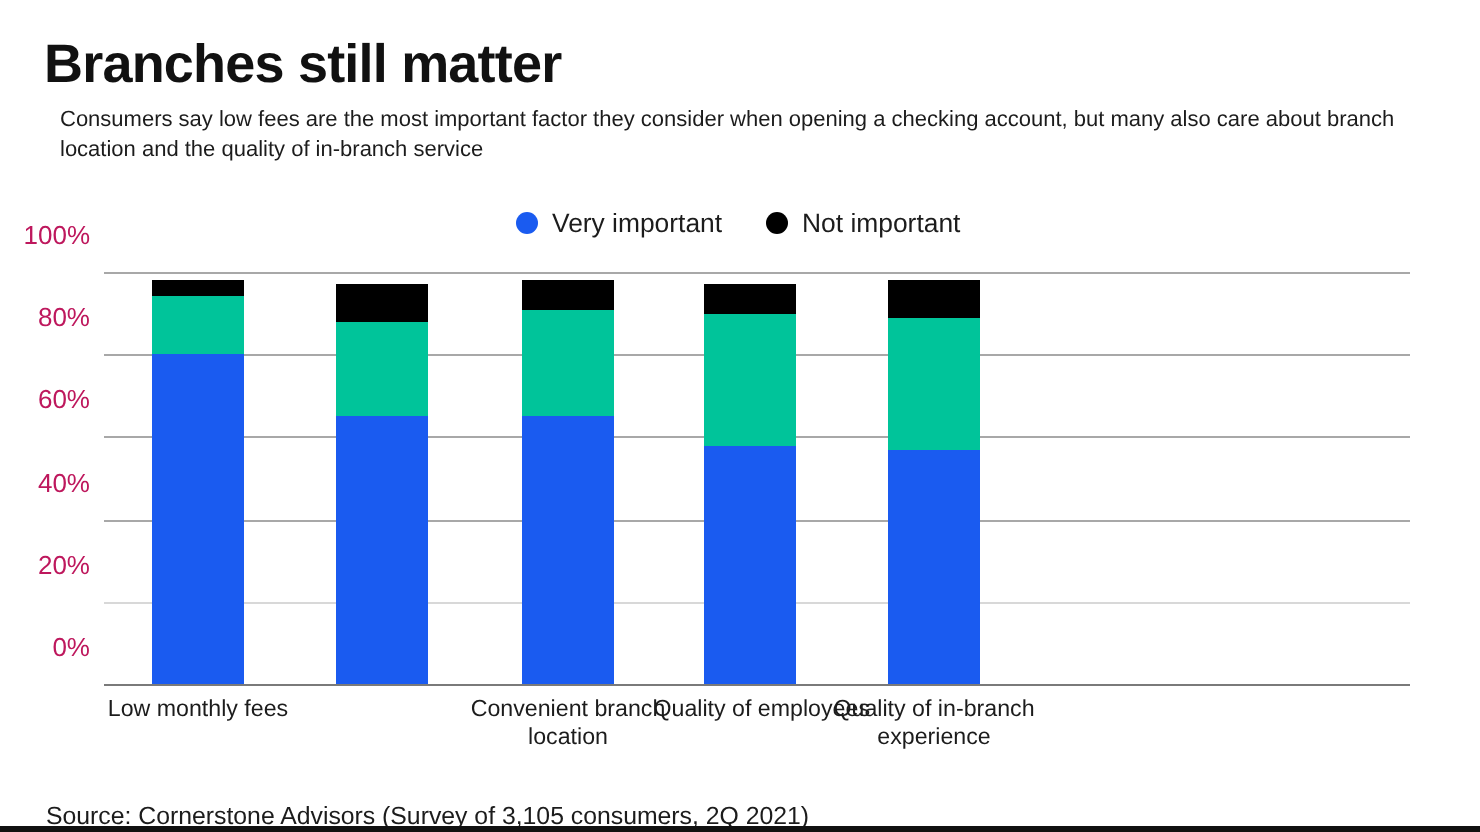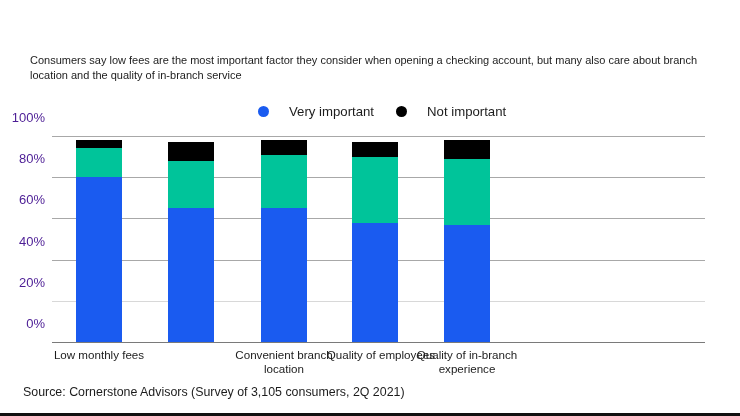--- a/index.html
+++ b/index.html
@@ -50,21 +50,21 @@
     top: 104px;
     display: flex;
     flex-direction: row;
     align-items: center;
     gap: 22px;
   }
   .legend-item {
     display: flex;
     flex-direction: row;
     align-items: center;
-    gap: 20px;
+    gap: 7px;
     justify-content: space-between;
   }
   .legend-swatch {
     width: 11px;
     height: 11px;
     border-radius: 50%;
     display: block;
     flex: none;
   }
   .legend-label {
@@ -97,21 +97,21 @@
     position: absolute;
     left: 0;
     top: 124px;
     width: 52px;
     height: 230px;
   }
   .y-tick-label {
     position: absolute;
     right: 7px;
     font-size: 13px;
-    color: #4c1d95;
+    color: #be185d;
     line-height: 1;
     white-space: nowrap;
   }
   
   .bar-group {
     position: absolute;
     bottom: 0;
     width: 46px;
     display: flex;
     flex-direction: column;
@@ -135,39 +135,40 @@
     width: 120px;
     text-align: center;
     font-size: 11.6px;
     color: #1c1c1c;
     line-height: 1.25;
   }
   
   #source-note {
     position: absolute;
     left: 23px;
-    top: 385px;
+    top: 401px;
     font-size: 12.4px;
     color: #1c1c1c;
     white-space: nowrap;
   }
   #bottom-rule {
     position: absolute;
     left: 0;
     bottom: 0;
     width: 740px;
     height: 3px;
     background: #111111;
   }
 </style>
 </head>
 <body>
 
 <div id="page">
 
+  <div id="chart-title">Branches still matter</div>
   <div id="chart-subtitle">Consumers say low fees are the most important factor they consider when opening a checking account, but many also care about branch location and the quality of in-branch service</div>
 
   <div id="legend">
       <div class="legend-item">
         <span class="legend-swatch" style="background: rgb(26, 91, 240);"></span>
         <span class="legend-label">Very important</span>
       </div>
       <div class="legend-item">
         <span class="legend-swatch" style="background: rgb(0, 0, 0);"></span>
         <span class="legend-label">Not important</span>

